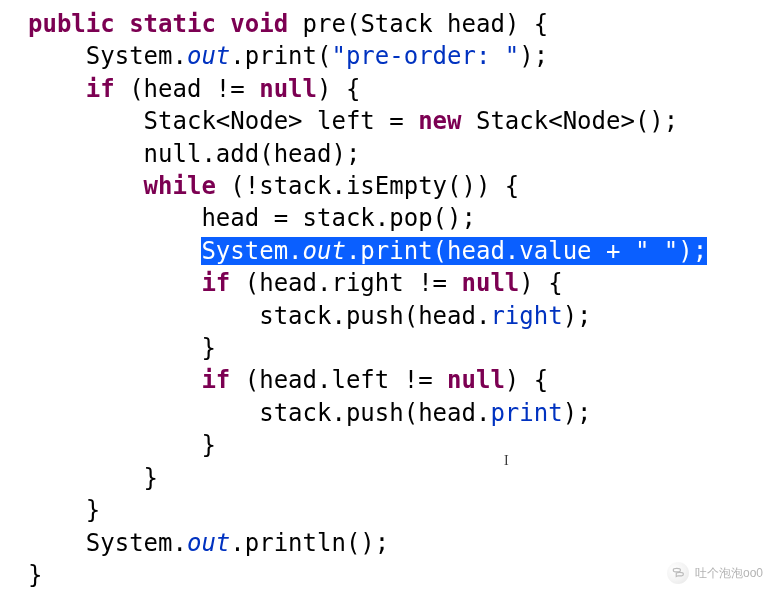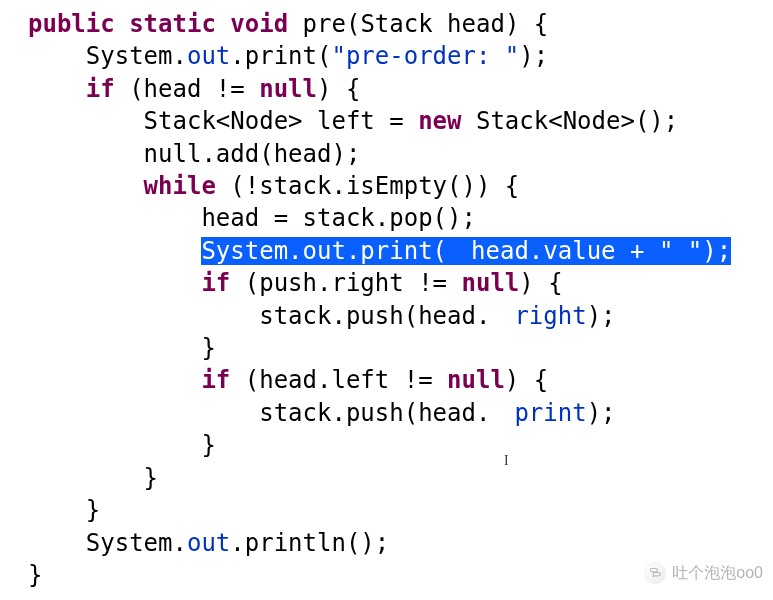--- a/index.html
+++ b/index.html
@@ -14,23 +14,23 @@
   }
   pre.code {
     margin: 0;
     padding: 8px 0 0 28px;
     font-size: 24px;
     line-height: 32.4px;
     white-space: pre;
     color: #000000;
   }
   .kw { color: #7c0052; font-weight: bold; }   
-  .fld { color: #0032c0; } 
+  .fld { color: #0032c0; font-style: italic; } 
   .str { color: #0032c0; }                     
-  .blu { color: #0032c0; margin-left: 24px; }                     
+  .blu { color: #0032c0; }                     
   .sel { background: #0a5fff; color: #ffffff; }
   .sel .fld { color: #ffffff; }
   .sel .blu { color: #ffffff; }
   .sel .str { color: #ffffff; }
   .cursor {
     position: absolute;
     left: 504px;
     top: 453px;
     font-family: Georgia, "Times New Roman", serif;
     font-size: 14px;
@@ -50,36 +50,36 @@
     height: 22px;
     border-radius: 50%;
     background: radial-gradient(circle at 35% 35%, #ffffff 0%, #f0f0f0 55%, #dcdcdc 100%);
     display: flex;
     align-items: center;
     justify-content: center;
   }
   .wmicon svg { width: 14px; height: 14px; }
   .wmtext {
     font-family: Arial, "Helvetica Neue", sans-serif;
-    font-size: 16px;
+    font-size: 12px;
     color: #9e9e9e;
   }
 </style>
 </head>
 <body>
 
 <pre class="code"><span><span class="kw">public</span> <span class="kw">static</span> <span class="kw">void</span> <span>pre</span>(<span>Stack</span> <span>head</span>) <span>{</span></span>
 <span>    <span>System</span><span>.</span><span class="fld">out</span><span>.</span><span>print</span>(<span class="str">"pre-order: "</span>);</span>
 <span>    <span class="kw">if</span> (<span>head</span> <span>!=</span> <span class="kw">null</span>) <span>{</span></span>
 <span>        <span>Stack&lt;Node&gt;</span> <span>left</span> <span>=</span> <span class="kw">new</span> <span>Stack&lt;Node&gt;()</span>;</span>
 <span>        <span>null.add(head);</span></span>
 <span>        <span class="kw">while</span> <span>(!stack.isEmpty())</span> <span>{</span></span>
 <span>            <span>head = stack.pop();</span></span>
 <span>            <span class="sel"><span>System</span><span>.</span><span class="fld">out</span><span>.</span><span>print</span>(<span class="blu">head.value</span><span> + </span><span class="str">" "</span>);</span></span>
-<span>            <span class="kw">if</span> <span>(push.right</span> <span>!=</span> <span class="kw">null</span><span>) {</span></span>
+<span>            <span class="kw">if</span> <span>(head.right</span> <span>!=</span> <span class="kw">null</span><span>) {</span></span>
 <span>                <span>stack.push(head.</span><span class="blu">right</span><span>);</span></span>
 <span>            <span>}</span></span>
 <span>            <span class="kw">if</span> <span>(head.left</span> <span>!=</span> <span class="kw">null</span><span>) {</span></span>
 <span>                <span>stack.push(head.</span><span class="blu">print</span><span>);</span></span>
 <span>            <span>}</span></span>
 <span>        <span>}</span></span>
 <span>    <span>}</span></span>
 <span>    <span>System</span><span>.</span><span class="fld">out</span><span>.</span><span>println()</span>;</span>
 <span><span>}</span></span></pre>
 

